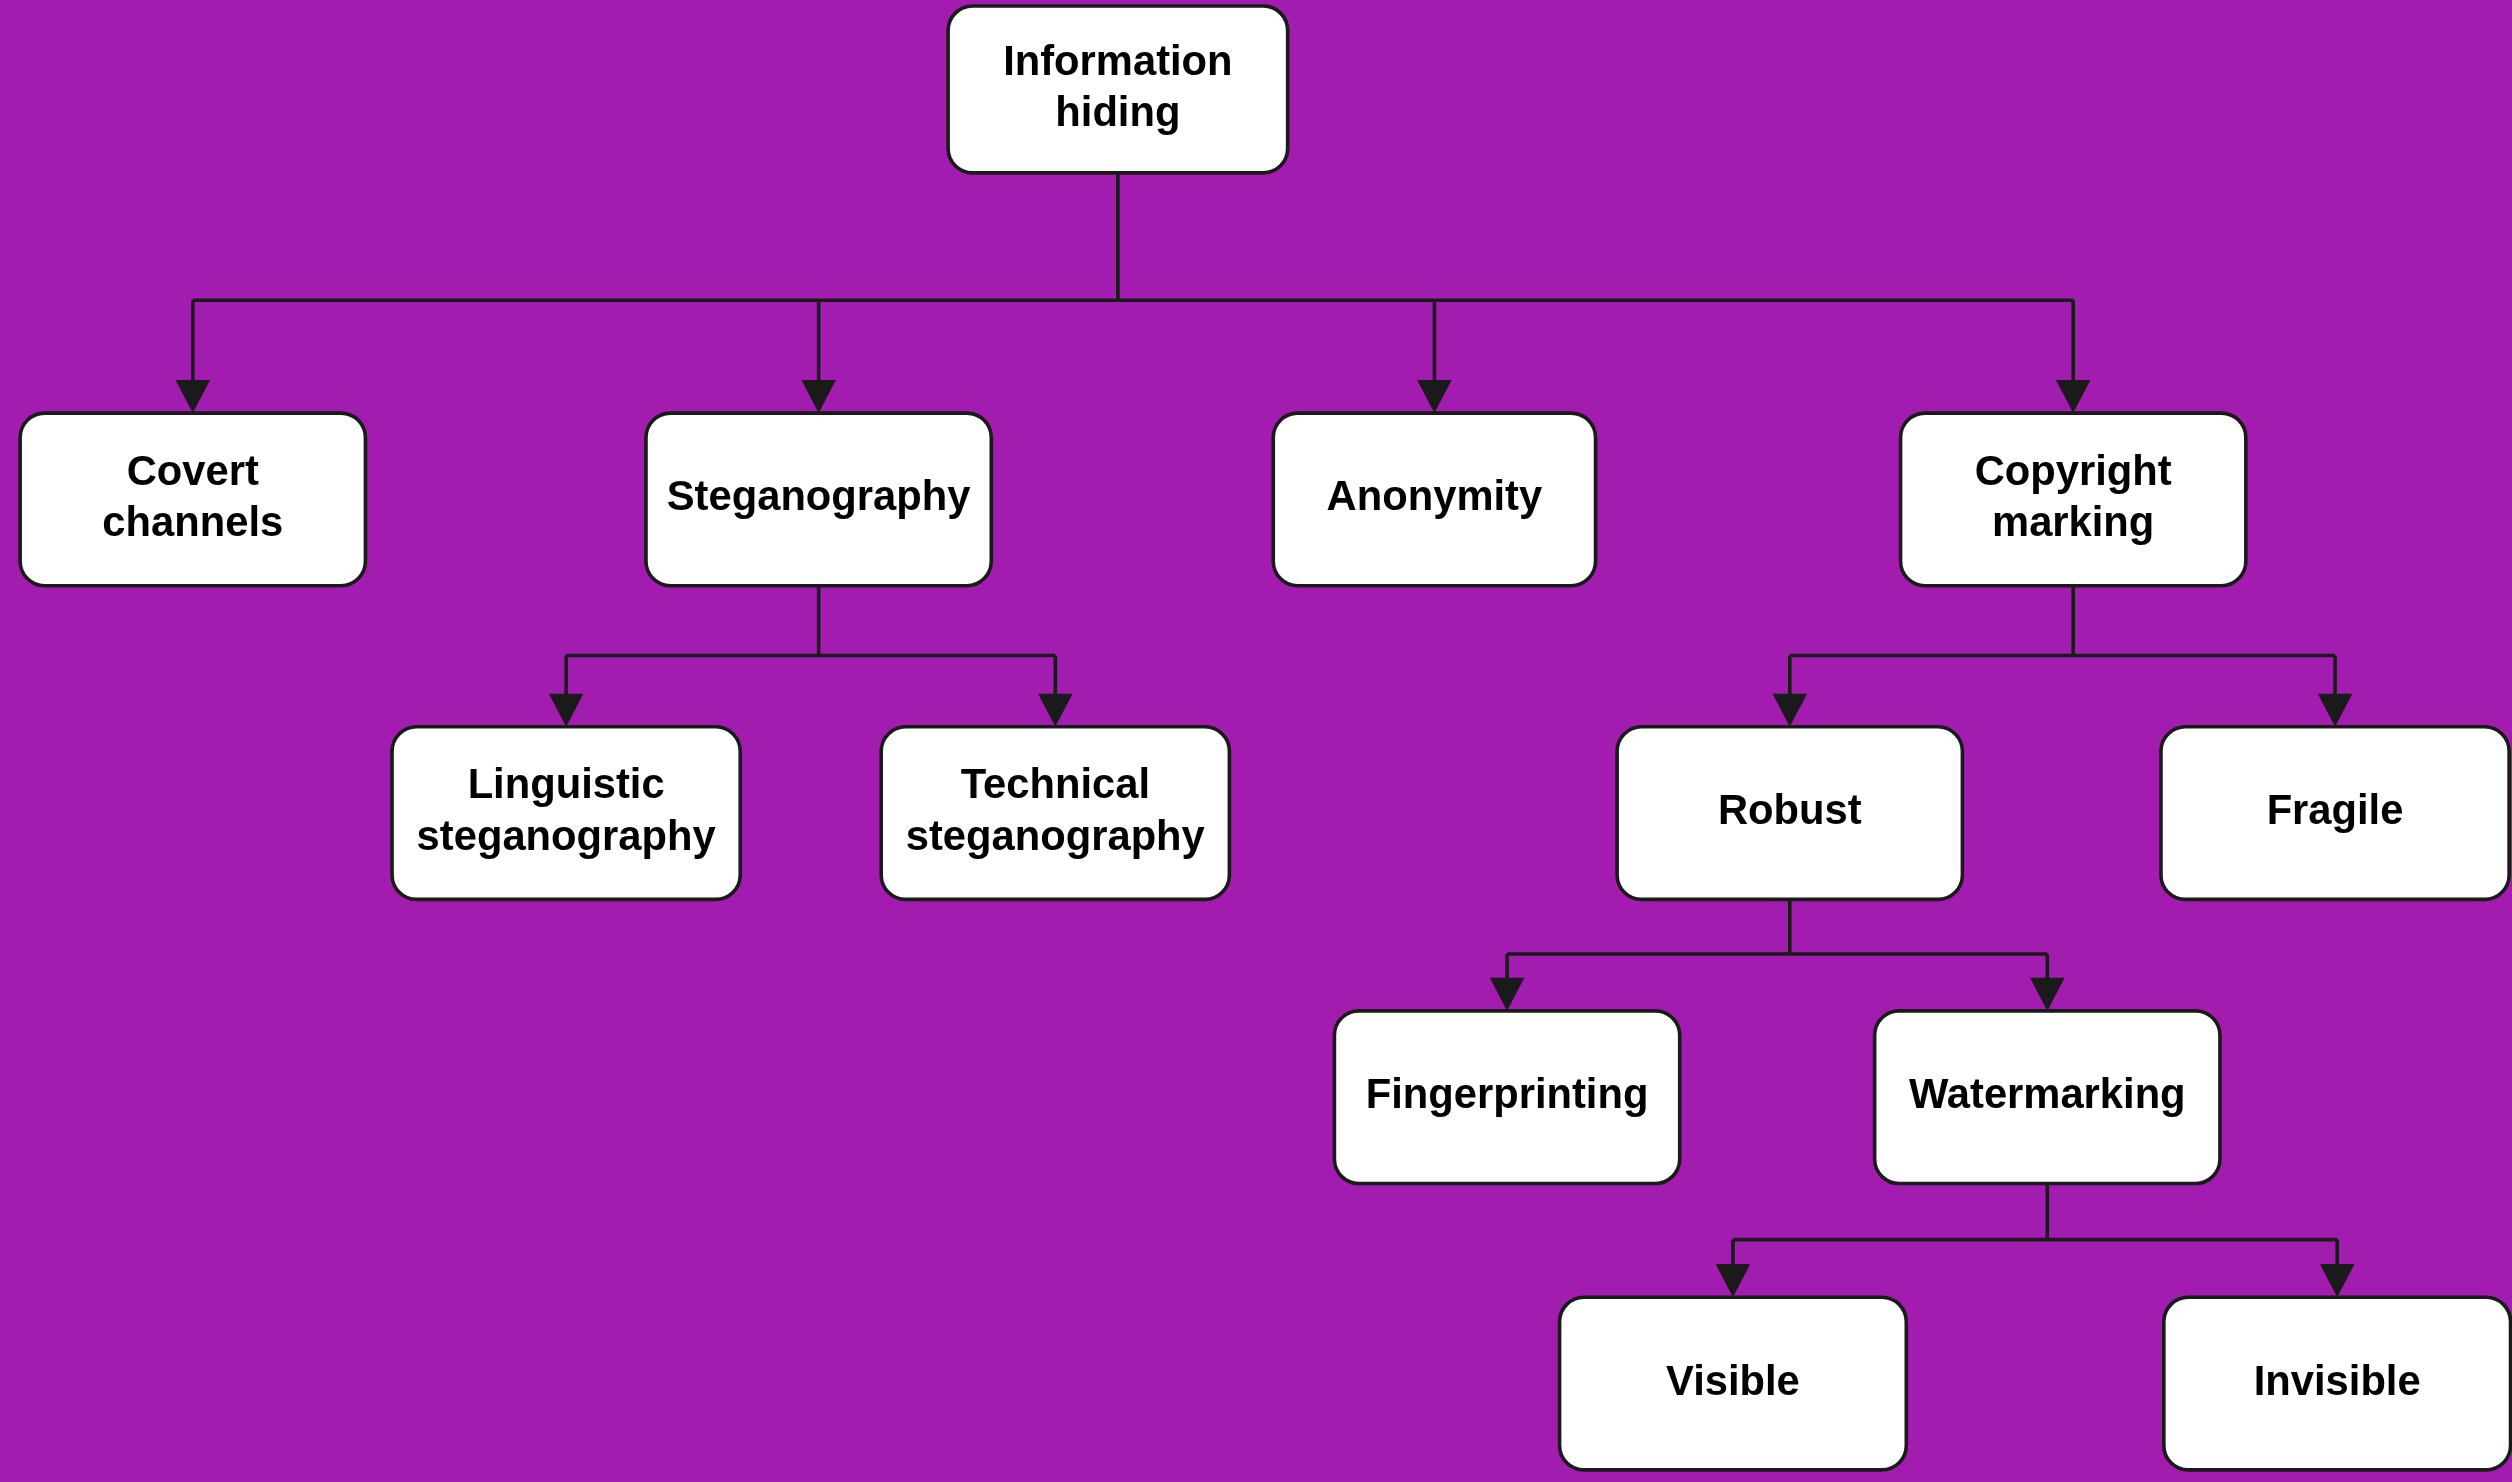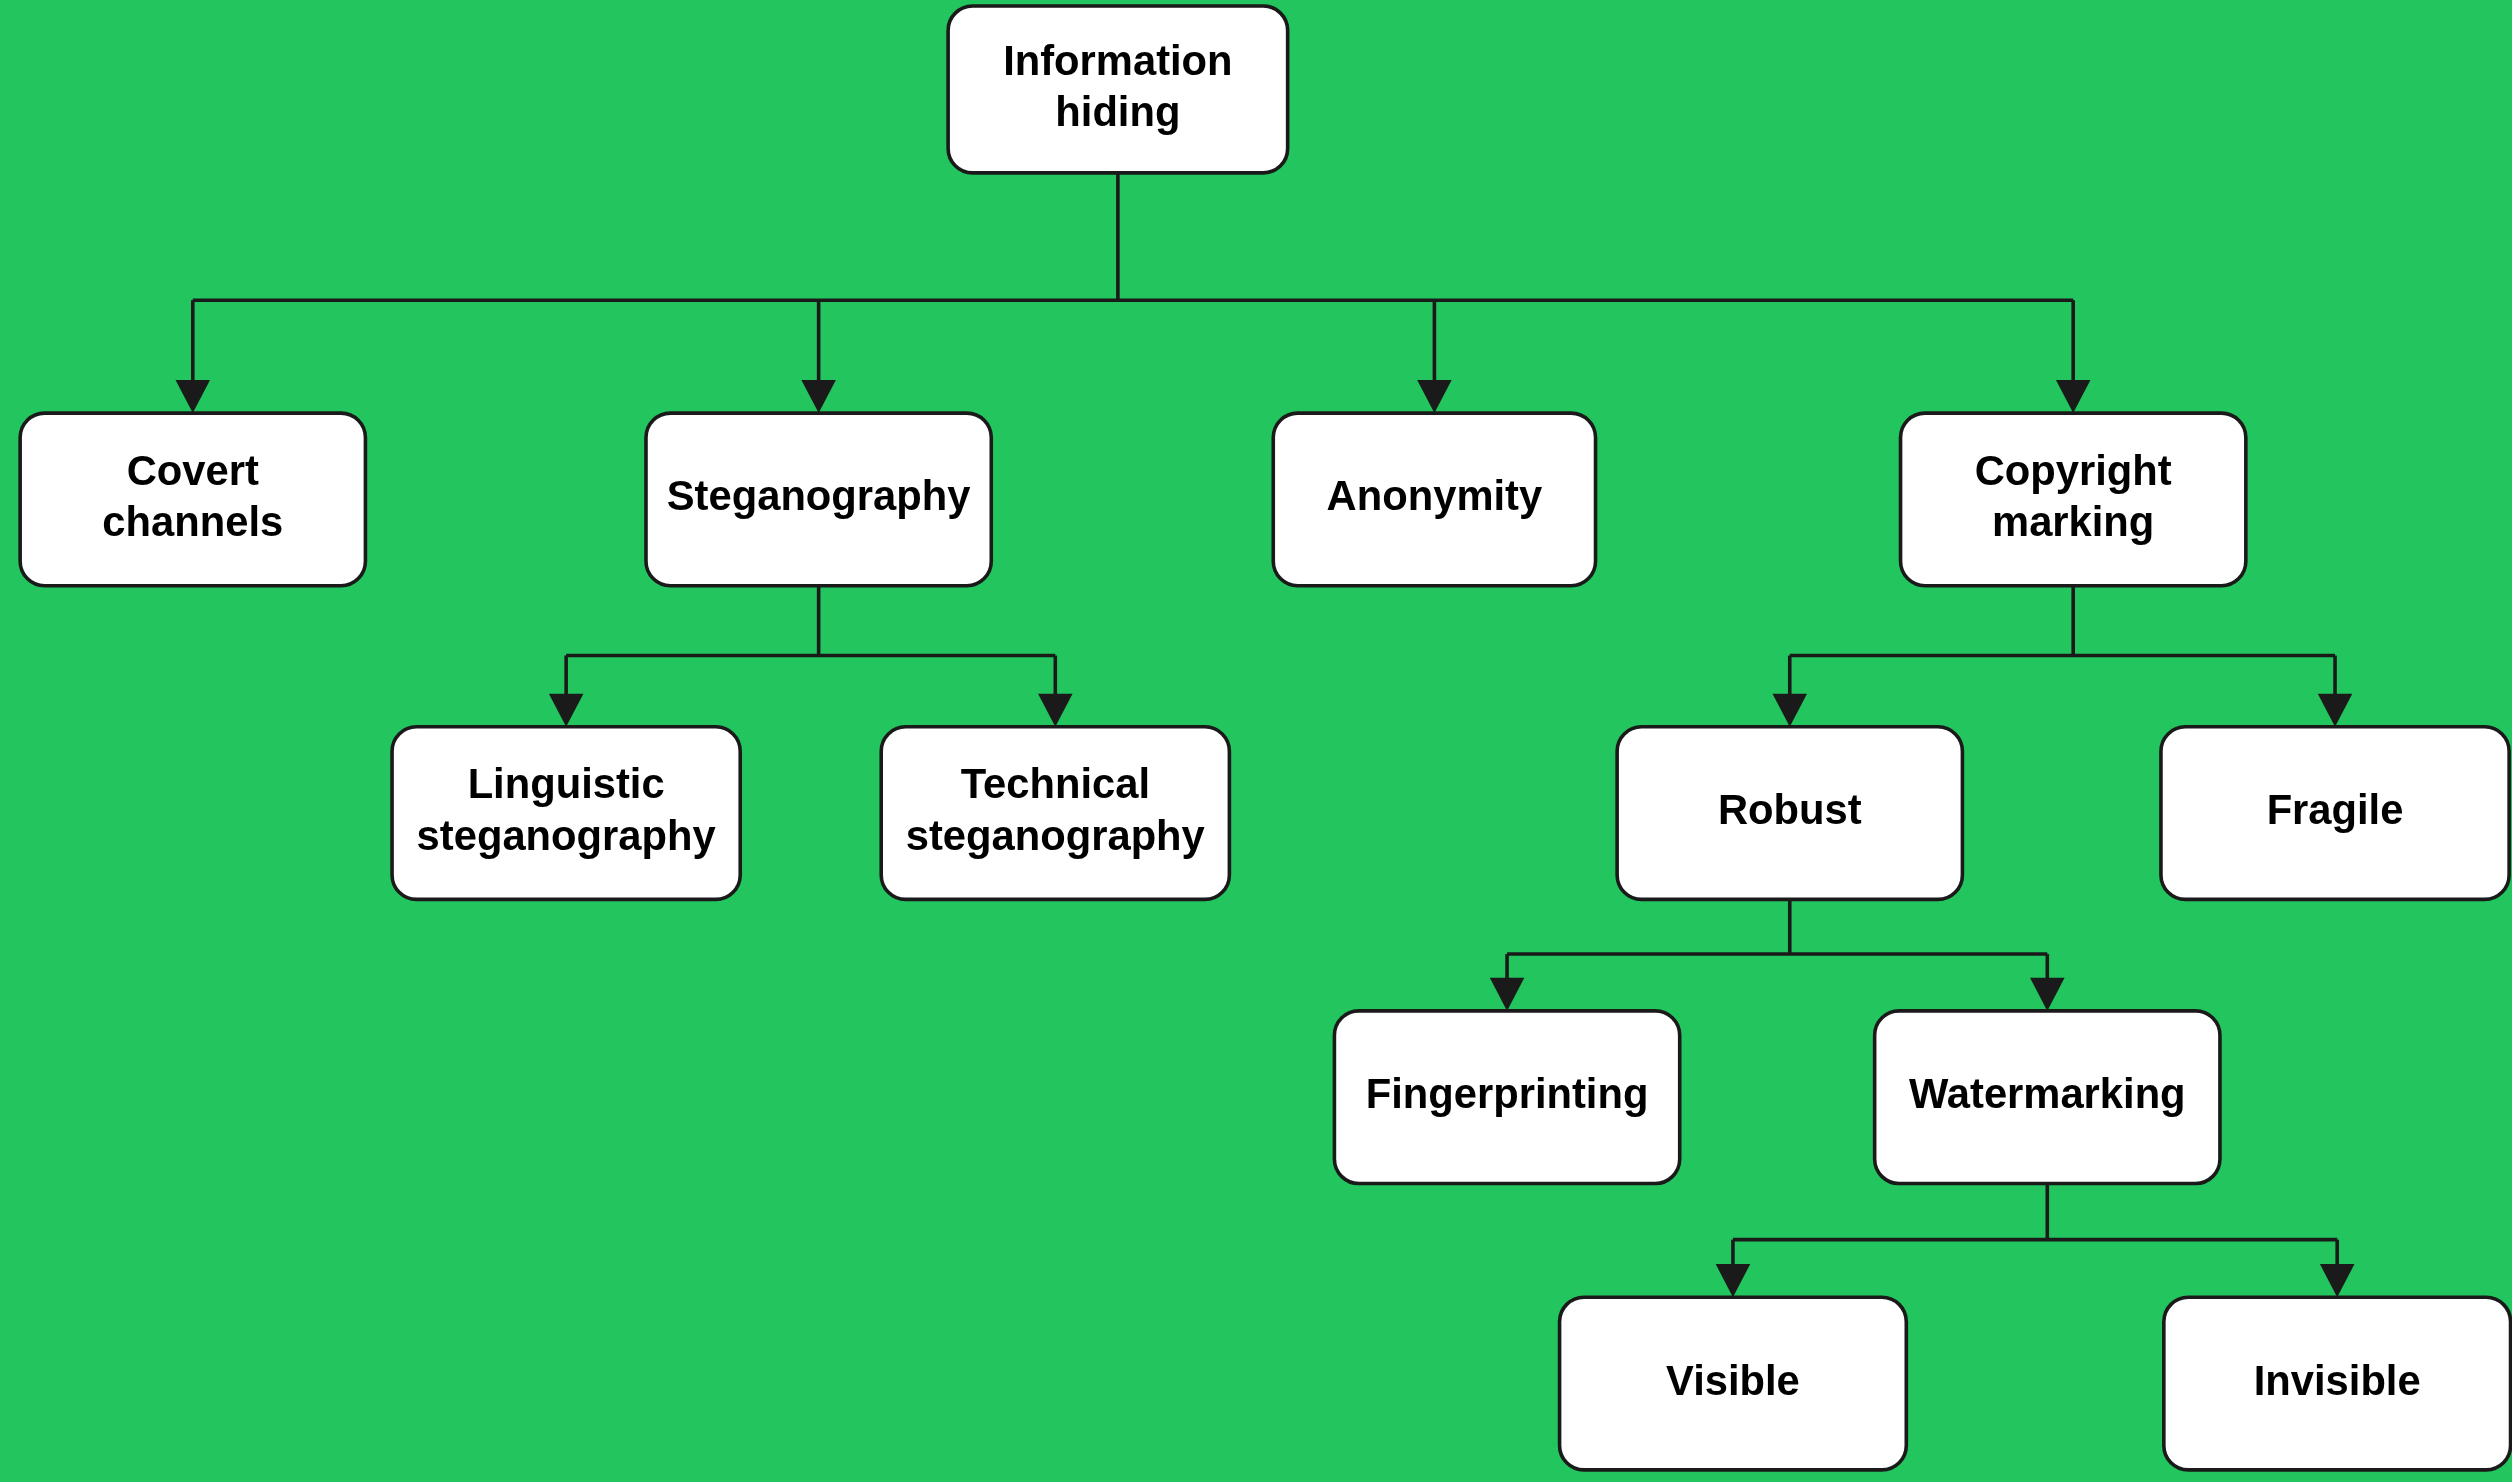--- a/index.html
+++ b/index.html
@@ -7,21 +7,21 @@
     padding: 0;
     background: #ffffff;
   }
   body {
     font-family: "Liberation Sans", sans-serif;
   }
   #diagram-root {
     position: relative;
     width: 2512px;
     height: 1483px;
-    background: #22c55e;
+    background: #a21caf;
     overflow: hidden;
   }
   svg.diagram-canvas {
     position: absolute;
     top: 0;
     left: 0;
     width: 2512px;
     height: 1483px;
   }
   .node-box {

